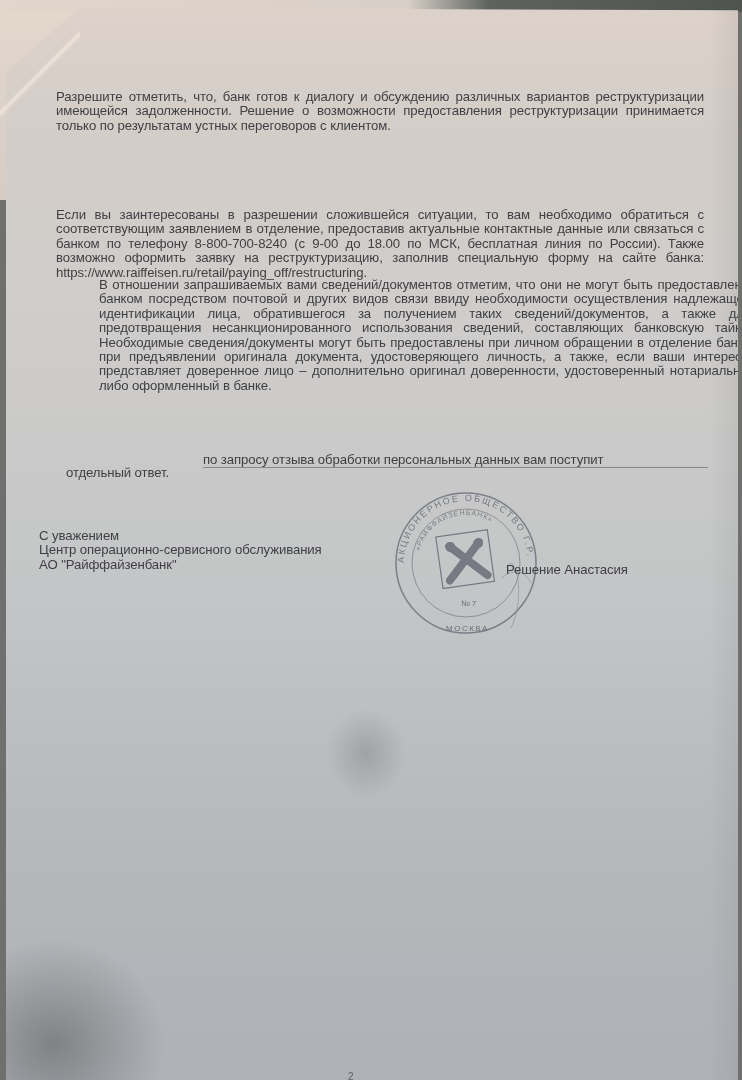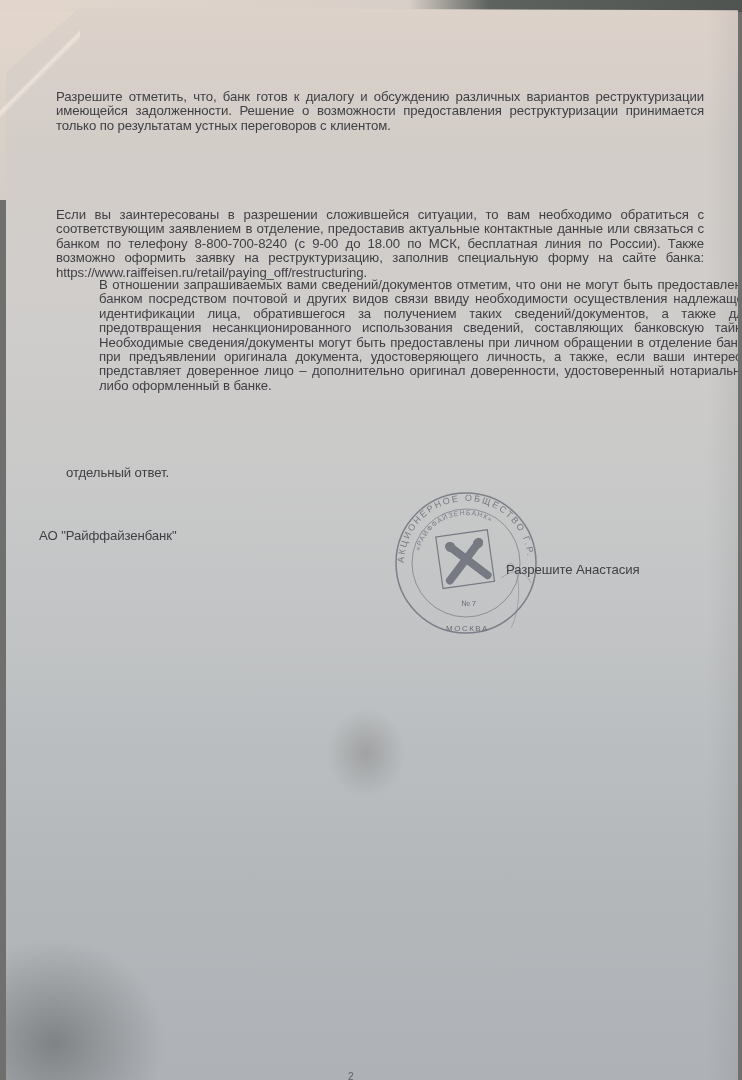--- a/index.html
+++ b/index.html
@@ -68,23 +68,26 @@
 
 <div class="page">
   <div class="page-shade-right"></div>
   <div class="page-shade-left-bottom"></div>
   <div class="smudge"></div>
 
   <div class="text para p1">Разрешите отметить, что, банк готов к диалогу и обсуждению различных вариантов реструктуризации имеющейся задолженности. Решение о возможности предоставления реструктуризации принимается только по результатам устных переговоров с клиентом.</div>
   <div class="text para p2">Если вы заинтересованы в разрешении сложившейся ситуации, то вам необходимо обратиться с соответствующим заявлением в отделение, предоставив актуальные контактные данные или связаться с банком по телефону 8-800-700-8240 (с 9-00 до 18.00 по МСК, бесплатная линия по России). Также возможно оформить заявку на реструктуризацию, заполнив специальную форму на сайте банка: https://www.raiffeisen.ru/retail/paying_off/restructuring.</div>
   <div class="text para p3">В отношении запрашиваемых вами сведений/документов отметим, что они не могут быть предоставлены банком посредством почтовой и других видов связи ввиду необходимости осуществления надлежащей идентификации лица, обратившегося за получением таких сведений/документов, а также для предотвращения несанкционированного использования сведений, составляющих банковскую тайну. Необходимые сведения/документы могут быть предоставлены при личном обращении в отделение банка при предъявлении оригинала документа, удостоверяющего личность, а также, если ваши интересы представляет доверенное лицо – дополнительно оригинал доверенности, удостоверенный нотариально, либо оформленный в банке.</div>
 
+  <div class="text p4-line">по запросу отзыва обработки персональных данных вам поступит</div>
   <div class="text p4-tail">отдельный ответ.</div>
 
   <div class="text sign">
+    <div>С уважением</div>
+    <div>Центр операционно-сервисного обслуживания</div>
     <div>АО "Райффайзенбанк"</div>
   </div>
 
   <svg class="stamp" viewBox="0 0 150 150">
     <defs>
       <path id="outerArc" d="M 75 75 m -62 0 a 62 62 0 1 1 124 0 a 62 62 0 1 1 -124 0"></path>
       <path id="innerArc" d="M 75 75 m -48 0 a 48 48 0 1 1 96 0"></path>
     </defs>
     <circle cx="75" cy="75" r="70" fill="none" stroke="#6a6d78" stroke-width="1.5" opacity="0.8"></circle>
     <circle cx="75" cy="75" r="54" fill="none" stroke="#6a6d78" stroke-width="1" opacity="0.6"></circle>
@@ -98,18 +101,18 @@
       <rect x="48" y="45" width="52" height="52" fill="none" stroke="#6a6d78" stroke-width="1.2"></rect>
       <path d="M56 90 L90 56 M60 56 L94 90" stroke="#6a6d78" stroke-width="8" stroke-linecap="round"></path>
       <circle cx="61" cy="57" r="5" fill="#6a6d78"></circle>
       <circle cx="89" cy="57" r="5" fill="#6a6d78"></circle>
     </g>
     <text x="70" y="118" font-size="8" fill="#6a6d78" font-family="Liberation Sans, sans-serif">№ 7</text>
     <text x="55" y="143" font-size="8" fill="#6a6d78" font-family="Liberation Sans, sans-serif" letter-spacing="1.5">МОСКВА</text>
     <path d="M115 80 C125 60, 135 110, 120 140 M110 90 Q130 75 140 95" fill="none" stroke="#7c7f88" stroke-width="0.8" opacity="0.6"></path>
   </svg>
 
-  <div class="text signer">Разрешите Анастасия</div>
+  <div class="text signer">Решение Анастасия</div>
 
   <div class="page-number">2</div>
 </div>
 
 <div class="page-fold"></div>
 
 </body></html>

